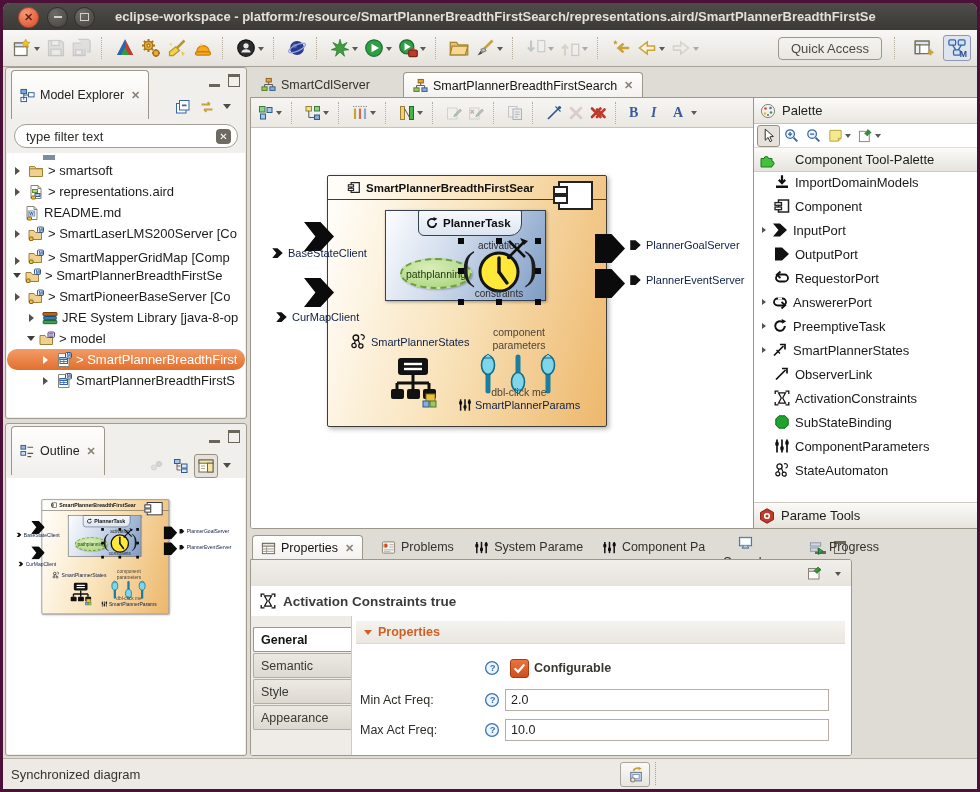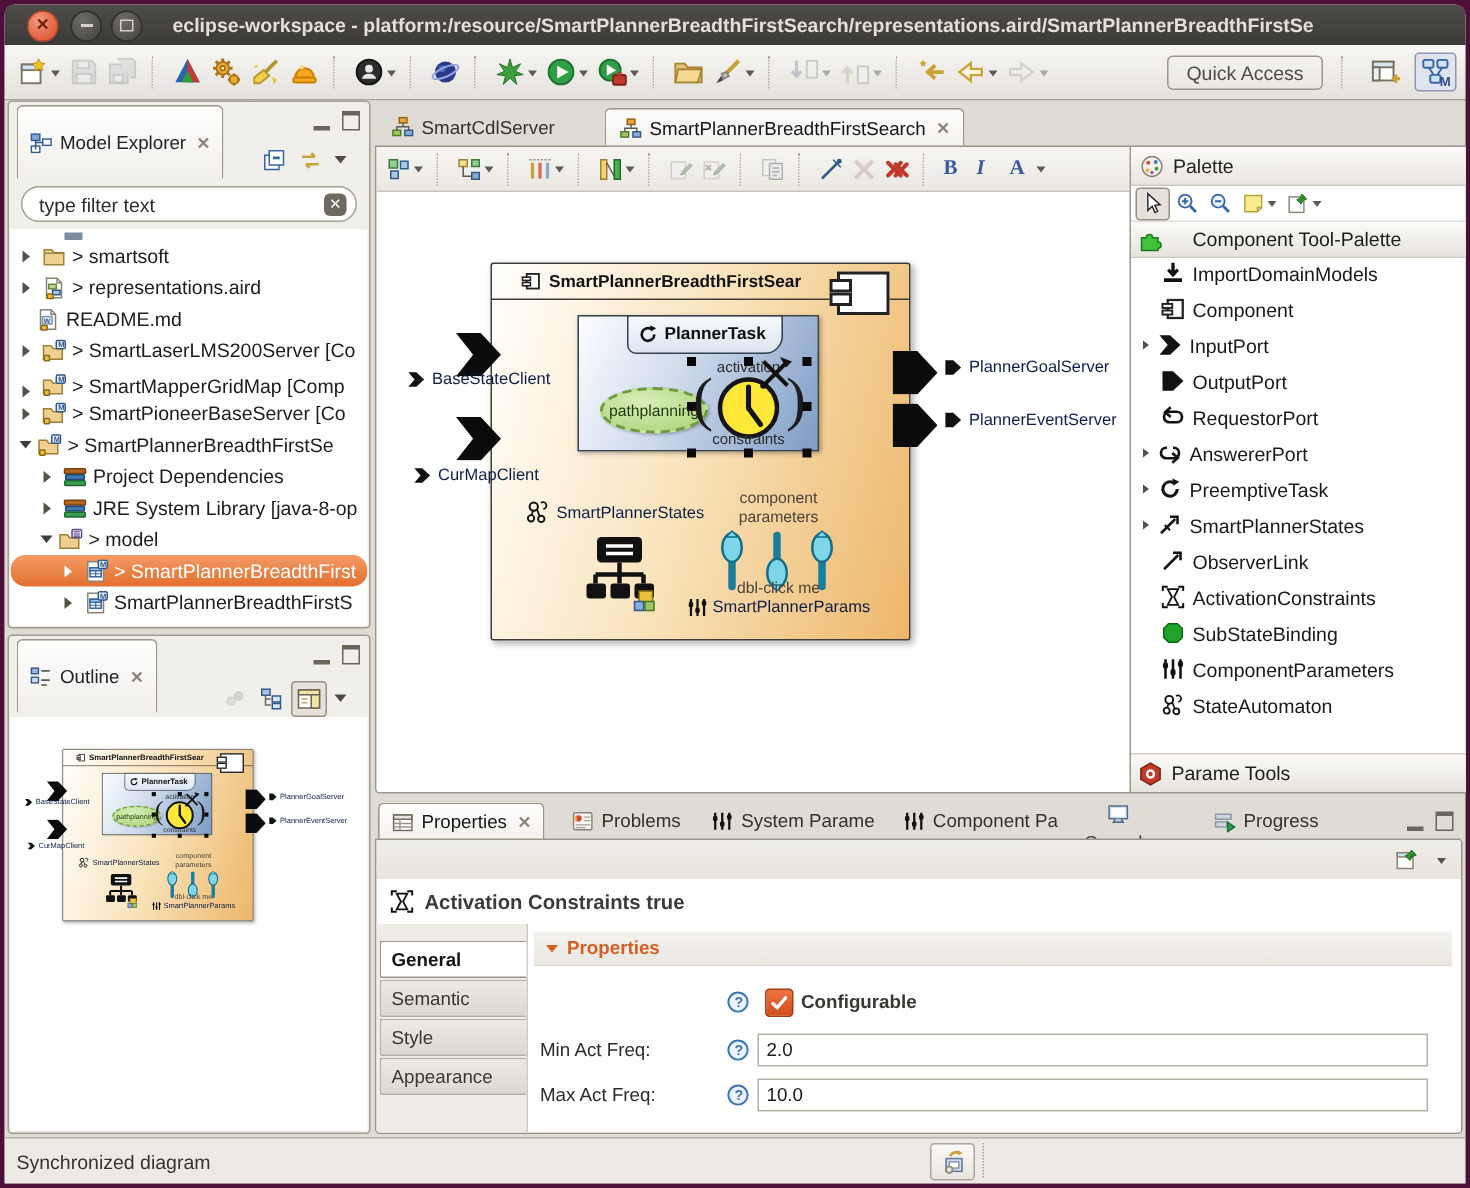--- a/index.html
+++ b/index.html
@@ -114,21 +114,21 @@
   .plabel .icon{width:13px;height:12px;flex:none}
   .states-label{position:absolute;left:99px;top:205px;display:flex;align-items:center;gap:4px;font-size:11px;color:#0e1e47}
   .states-label .icon{width:17px;height:17px}
   .states-icon{position:absolute;left:138px;top:228px}
   .pcap{position:absolute;left:213px;top:198px;width:110px;text-align:center;font-size:10.5px;color:#4c4339;line-height:13px}
   .sliders{position:absolute;left:224px;top:224px}
   .phint{position:absolute;left:213px;top:258px;width:110px;text-align:center;font-size:10.5px;color:#4c4339}
   .params-label{position:absolute;left:207px;top:270px;display:flex;align-items:center;gap:3px;font-size:11px;color:#0e1e47;white-space:nowrap}
   .params-label .icon{width:14px;height:14px}
   
-  .bottom{position:absolute;left:247px;top:466px;width:725px;height:223px}
+  .bottom{position:absolute;left:247px;top:466px;width:602px;height:223px}
   .btabs{position:relative;height:27px}
   .btab{position:absolute;top:2px;height:24px;display:inline-flex;align-items:center;gap:5px;padding:0 8px;font-size:12.5px;color:#33312d;white-space:nowrap}
   .btab .icon{width:15px;height:15px}
   .btab.active{background:linear-gradient(#fefefd,#f3f1ee);border:1px solid #9d968a;border-bottom:none;border-radius:4px 4px 0 0;color:#141414}
   .bclient{position:absolute;left:0;top:26px;right:0;bottom:0;border:1px solid #9d968a;border-radius:0 3px 3px 3px;background:#fff;overflow:hidden}
   .bstrip{position:absolute;left:0;top:0;right:0;height:26px;background:linear-gradient(#f0eee9,#e7e4dd);border-bottom:1px solid #cdc8c0;display:flex;align-items:center;justify-content:flex-end;gap:10px;padding-right:10px}
   .bstrip .icon{width:16px;height:16px}
   .btitle{position:absolute;left:0;top:26px;right:0;height:30px;background:#fff;display:flex;align-items:center;gap:7px;padding-left:9px;font-size:13.5px;font-weight:bold;color:#3b3b3b;border-bottom:1px solid #e8e5df}
   .btitle .icon{width:16px;height:16px}
   .bcontent{position:absolute;left:0;top:56px;right:0;bottom:0;background:#fff}
@@ -489,53 +489,42 @@
               <svg viewBox="0 0 16 16">
                 <path d="M1 4.5 h5 l1.5 2 h6 v7 H1z" fill="#f0d090" stroke="#9c8137"></path>
                 <rect x="9.5" y="1" width="6" height="5.5" rx="1" fill="#e8f0fa" stroke="#30598c"></rect>
                 <text x="10.8" y="5.6" font-size="5" font-weight="bold" fill="#30598c">M</text>
                 <rect x="1.5" y="11" width="3.5" height="3.5" rx=".5" fill="#e8c13a" stroke="#8a6a14"></rect>
               </svg>
             </span>
             <span>&gt; SmartMapperGridMap [Comp</span>
           </div>
           <div class="trow" style="padding-left: 6px;">
-            <span class="tw c"></span>
+            <span class="tw e"></span>
             <span class="icon">
               <svg viewBox="0 0 16 16">
                 <path d="M1 4.5 h5 l1.5 2 h6 v7 H1z" fill="#f0d090" stroke="#9c8137"></path>
                 <rect x="9.5" y="1" width="6" height="5.5" rx="1" fill="#e8f0fa" stroke="#30598c"></rect>
                 <text x="10.8" y="5.6" font-size="5" font-weight="bold" fill="#30598c">M</text>
                 <rect x="1.5" y="11" width="3.5" height="3.5" rx=".5" fill="#e8c13a" stroke="#8a6a14"></rect>
               </svg>
             </span>
-            <span>&gt; SmartPioneerBaseServer [Co</span>
+            <span>&gt; SmartPlannerBreadthFirstSe</span>
           </div>
           <div class="trow" style="padding-left: 6px;">
-            <span class="tw e"></span>
+            <span class="tw c"></span>
             <span class="icon">
               <svg viewBox="0 0 16 16">
                 <path d="M1 4.5 h5 l1.5 2 h6 v7 H1z" fill="#f0d090" stroke="#9c8137"></path>
                 <rect x="9.5" y="1" width="6" height="5.5" rx="1" fill="#e8f0fa" stroke="#30598c"></rect>
                 <text x="10.8" y="5.6" font-size="5" font-weight="bold" fill="#30598c">M</text>
                 <rect x="1.5" y="11" width="3.5" height="3.5" rx=".5" fill="#e8c13a" stroke="#8a6a14"></rect>
               </svg>
             </span>
-            <span>&gt; SmartPlannerBreadthFirstSe</span>
-          </div>
-          <div class="trow" style="padding-left: 20px;">
-            <span class="tw c"></span>
-            <span class="icon">
-              <svg viewBox="0 0 16 16">
-                <rect x="1" y="2.5" width="14" height="3.2" rx=".5" fill="#b5651d" stroke="#7a3f0e"></rect>
-                <rect x="1.8" y="6.5" width="12.4" height="3.2" rx=".5" fill="#3c78b4" stroke="#1e4a78"></rect>
-                <rect x="1.2" y="10.5" width="13.6" height="3.2" rx=".5" fill="#3c9d50" stroke="#1e6a30"></rect>
-              </svg>
-            </span>
-            <span>Project Dependencies</span>
+            <span>&gt; SmartPioneerBaseServer [Co</span>
           </div>
           <div class="trow" style="padding-left: 20px;">
             <span class="tw c"></span>
             <span class="icon">
               <svg viewBox="0 0 16 16">
                 <rect x="1" y="2.5" width="14" height="3.2" rx=".5" fill="#b5651d" stroke="#7a3f0e"></rect>
                 <rect x="1.8" y="6.5" width="12.4" height="3.2" rx=".5" fill="#3c78b4" stroke="#1e4a78"></rect>
                 <rect x="1.2" y="10.5" width="13.6" height="3.2" rx=".5" fill="#3c9d50" stroke="#1e6a30"></rect>
               </svg>
             </span>

